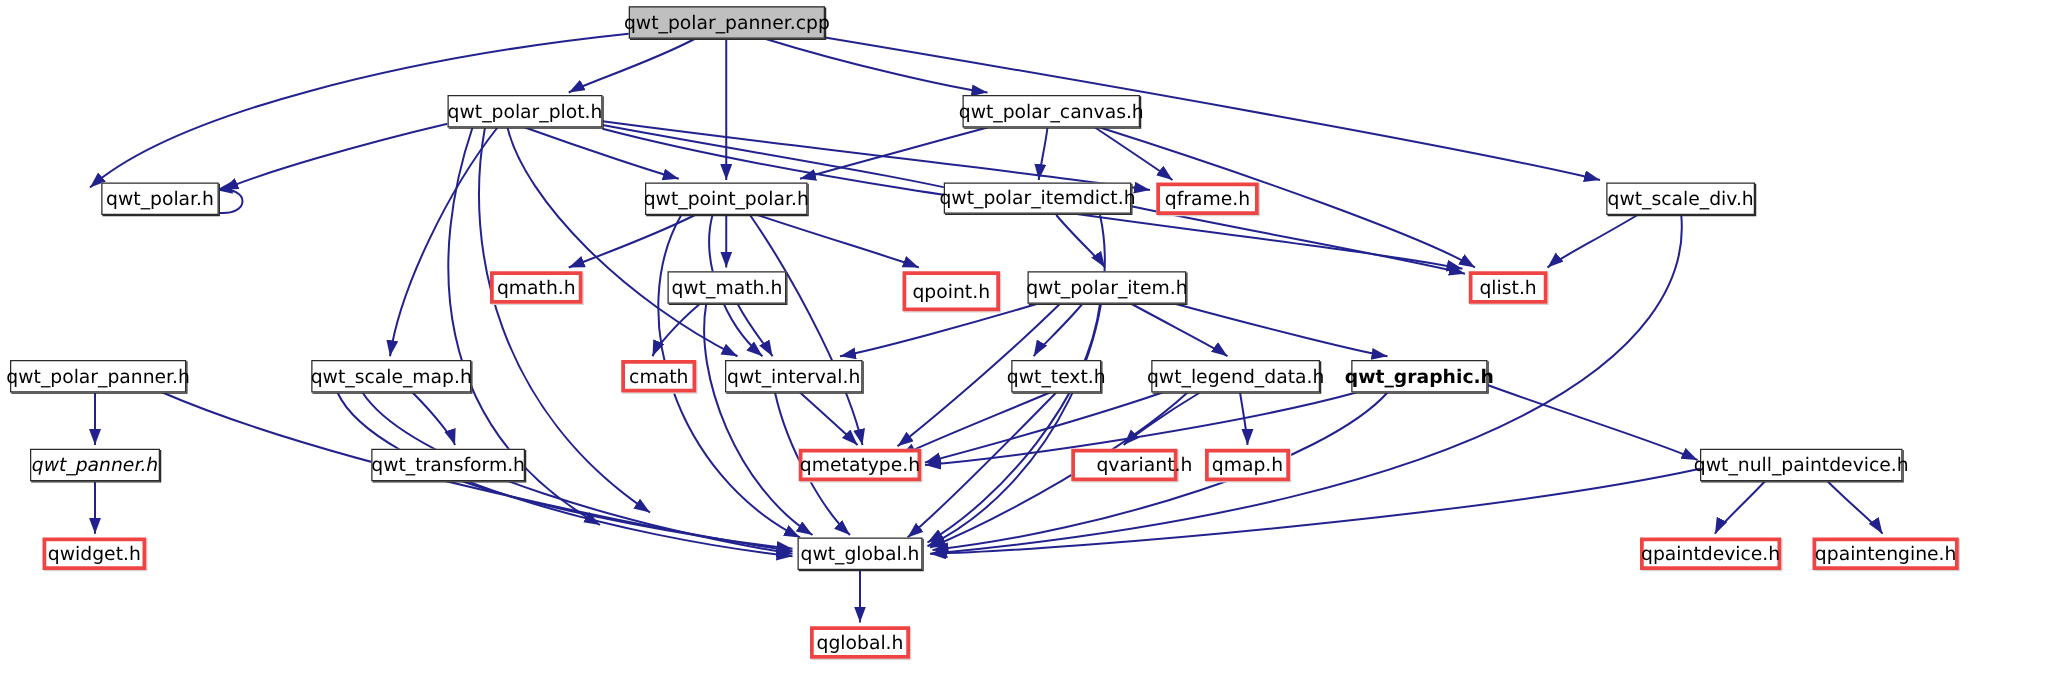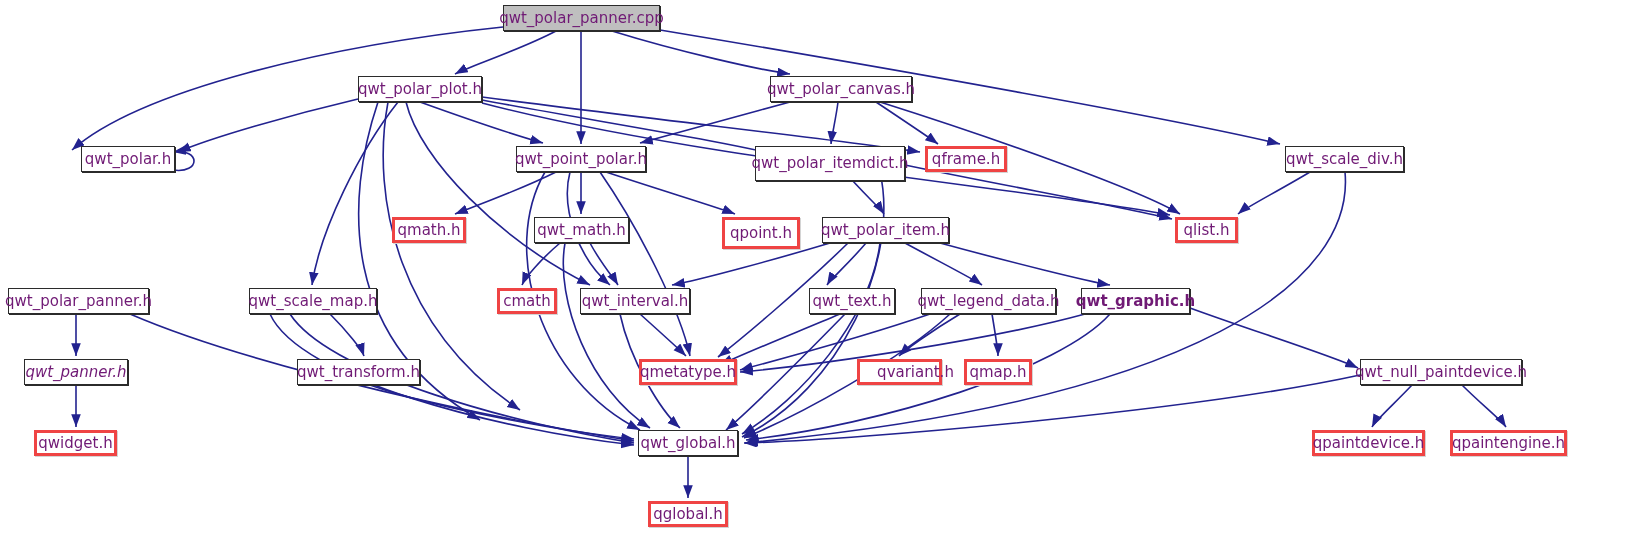--- a/index.html
+++ b/index.html
@@ -1,21 +1,21 @@
 <!DOCTYPE html>
 <html><head>
 <meta charset="utf-8">
 <style>
   html,body{margin:0;padding:0;background:#ffffff;}
   #canvas{position:relative;width:1646px;height:560px;background:#ffffff;
           font-family:"DejaVu Sans","Liberation Sans",sans-serif;overflow:hidden;}
   #edges{position:absolute;left:0;top:0;width:1646px;height:560px;}
   .node{position:absolute;box-sizing:border-box;display:flex;align-items:center;
         justify-content:center;white-space:nowrap;line-height:1;}
-  .node .lbl{font-size:15px;color:#701a75;text-align:center;}
+  .node .lbl{font-size:15px;color:#000000;text-align:center;}
   .n-qwt{background:#ffffff;border:1px solid #2b2b2b;box-shadow:1px 1px 0 0 #2b2b2b;}
   .n-qt{background:#ffffff;border:3px solid #ef4444;box-shadow:1px 1px 0 0 #d4d4d4;}
   .n-root{background:#bfbfbf;border:1px solid #2b2b2b;box-shadow:1px 1px 0 0 #2b2b2b;}
 </style>
 </head>
 <body>
 
 <div id="canvas">
   <svg id="edges" viewBox="0 0 1646 560" xmlns="http://www.w3.org/2000/svg">
     <defs>
@@ -96,21 +96,21 @@
       </div>
       <div class="node n-qwt" style="left: 770px; top: 76px; width: 142px; height: 26px;">
         <span class="lbl">qwt_polar_canvas.h</span>
       </div>
       <div class="node n-qwt" style="left: 81px; top: 146px; width: 94px; height: 26px;">
         <span class="lbl">qwt_polar.h</span>
       </div>
       <div class="node n-qwt" style="left: 516px; top: 146px; width: 130px; height: 26px;">
         <span class="lbl">qwt_point_polar.h</span>
       </div>
-      <div class="node n-qwt" style="left: 755px; top: 146px; width: 150px; height: 35px;">
+      <div class="node n-qwt" style="left: 755px; top: 146px; width: 150px; height: 25px;">
         <span class="lbl">qwt_polar_itemdict.h</span>
       </div>
       <div class="node n-qt" style="left: 925px; top: 146px; width: 82px; height: 26px;">
         <span class="lbl">qframe.h</span>
       </div>
       <div class="node n-qwt" style="left: 1285px; top: 146px; width: 119px; height: 26px;">
         <span class="lbl">qwt_scale_div.h</span>
       </div>
       <div class="node n-qt" style="left: 392px; top: 217px; width: 74px; height: 26px;">
         <span class="lbl">qmath.h</span>
@@ -132,21 +132,21 @@
       </div>
       <div class="node n-qwt" style="left: 249px; top: 288px; width: 128px; height: 26px;">
         <span class="lbl">qwt_scale_map.h</span>
       </div>
       <div class="node n-qt" style="left: 497px; top: 288px; width: 60px; height: 26px;">
         <span class="lbl">cmath</span>
       </div>
       <div class="node n-qwt" style="left: 580px; top: 288px; width: 110px; height: 26px;">
         <span class="lbl">qwt_interval.h</span>
       </div>
-      <div class="node n-qwt" style="left: 809px; top: 288px; width: 86px; height: 26px;">
+      <div class="node n-qwt" style="left: 809px; top: 288px; width: 72px; height: 26px;">
         <span class="lbl">qwt_text.h</span>
       </div>
       <div class="node n-qwt" style="left: 921px; top: 288px; width: 135px; height: 26px;">
         <span class="lbl">qwt_legend_data.h</span>
       </div>
       <div class="node n-qwt" style="left: 1081px; top: 288px; width: 109px; height: 26px; font-weight: bold;">
         <span class="lbl">qwt_graphic.h</span>
       </div>
       <div class="node n-qwt" style="left: 24px; top: 359px; width: 104px; height: 26px; font-style: italic;">
         <span class="lbl">qwt_panner.h</span>

